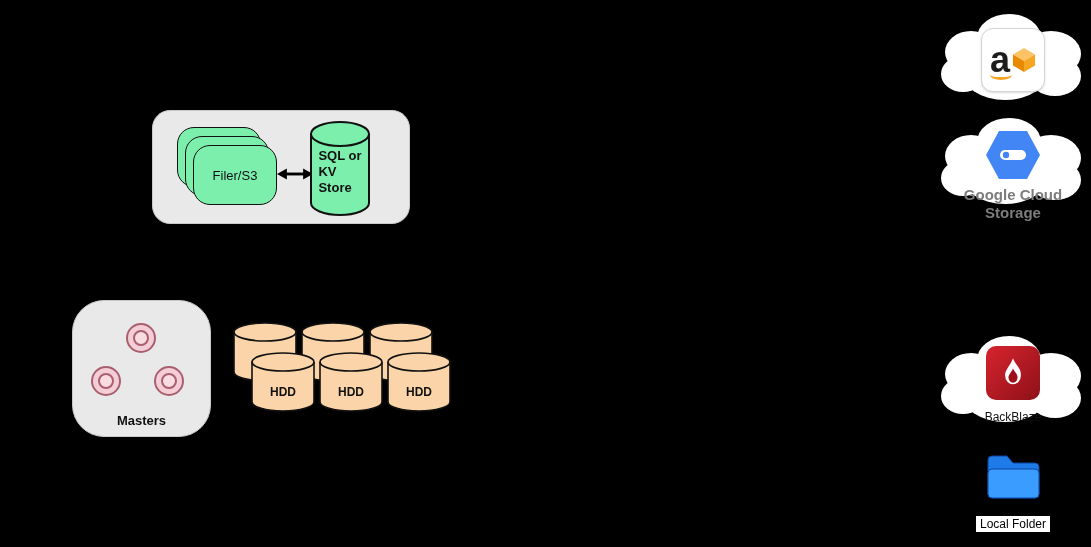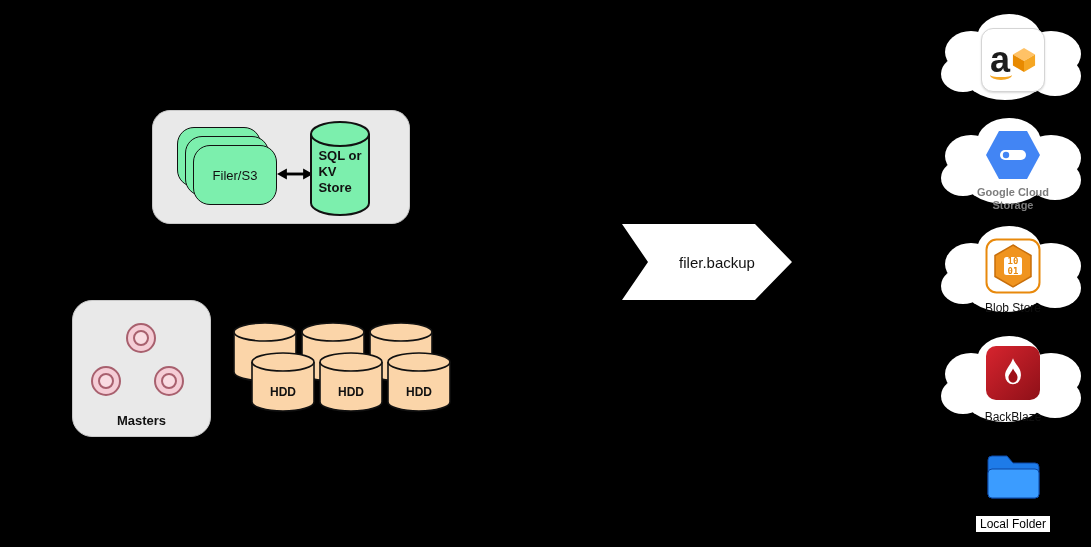--- a/index.html
+++ b/index.html
@@ -26,21 +26,21 @@
   .store-cyl { position:absolute; left:156px; top:10px; width:62px; height:96px; }
   .store-cyl svg { position:absolute; inset:0; }
   .store-label {
     position:absolute; inset:0; display:flex; align-items:center; justify-content:center;
     font-weight:bold; font-size:13px; line-height:1.25; padding-top:6px;
   }
 
   
   .masters-box {
     position:absolute; left:72px; top:300px; width:137px; height:135px;
-    background:#E9E9E9; border:1px solid #c9c9c9; border-radius:20px;
+    background:#E9E9E9; border:1px solid #c9c9c9; border-radius:32px;
   }
   .donut {
     position:absolute; width:26px; height:26px; border-radius:50%;
     background:#F5CDD6; border:2px solid #a8606e;
   }
   .donut::after {
     content:""; position:absolute; inset:5px; border-radius:50%;
     background:#F9DCE2; border:2px solid #a8606e; box-sizing:border-box;
   }
   .donut.d1 { left:53px; top:22px; }
@@ -76,21 +76,21 @@
     display:flex; align-items:center; justify-content:center;
   }
   .aws-letter { position:relative; font-size:36px; font-weight:bold; color:#1c1c1c;
     line-height:1; margin-right:2px; }
   .aws-letter::after { content:""; position:absolute; left:0; right:-2px; bottom:-2px;
     height:7px; border-bottom:3px solid #F5A623; border-radius:0 0 60% 60%; }
   .aws-cube { width:24px; height:26px; }
 
   .gcs-icon { position:absolute; left:50px; top:18px; width:56px; height:50px; }
   .gcs-label { position:absolute; left:0; right:0; top:74px; text-align:center;
-    font-size:11px; font-weight:bold; color:#7d7d7d; line-height:1.2; }
+    font-size:15px; font-weight:bold; color:#7d7d7d; line-height:1.2; }
 
   .blob-icon { position:absolute; left:50px; top:18px; width:56px; height:56px; }
   .blob-digits { position:absolute; left:50px; top:18px; width:56px; height:56px;
     display:flex; align-items:center; justify-content:center; text-align:center;
     font-family:"DejaVu Sans Mono", monospace; font-size:9px; font-weight:bold;
     color:#E8890C; line-height:1.15; }
   .blob-label { position:absolute; left:0; right:0; top:81px; text-align:center;
     font-size:12px; color:#111; }
 
   .bb-icon { position:absolute; left:51px; top:16px; width:54px; height:54px;
@@ -175,26 +175,20 @@
     </div>
     <div class="cyl f3">
       <svg viewBox="0 0 66 62">
           <path d="M2 10 V50 a31 9 0 0 0 62 0 V10" fill="#FBD5A9" stroke="#111" stroke-width="1.6"></path>
           <ellipse cx="33" cy="10" rx="31" ry="9" fill="#FBD5A9" stroke="#111" stroke-width="1.6"></ellipse>
         </svg>
       <span class="hdd-label">HDD</span>
     </div>
   </div>
 
-  <div class="backup-arrow">
-    <svg viewBox="0 0 170 76">
-      <polygon points="0,0 133,0 170,38 133,76 0,76 26,38" fill="#fff"></polygon>
-    </svg>
-    <span class="backup-label">filer.backup</span>
-  </div>
 
   <div class="target t1">
     <svg class="cloud" viewBox="0 0 156 100">
       <g fill="#fff">
         <ellipse cx="36" cy="44" rx="26" ry="21"></ellipse>
           <ellipse cx="74" cy="30" rx="32" ry="24"></ellipse>
         <ellipse cx="116" cy="46" rx="30" ry="23"></ellipse>
           <ellipse cx="70" cy="62" rx="44" ry="30"></ellipse>
         <ellipse cx="120" cy="68" rx="26" ry="20"></ellipse>
           <ellipse cx="28" cy="66" rx="22" ry="18"></ellipse>
@@ -223,40 +217,20 @@
     </svg>
     <svg class="gcs-icon" viewBox="0 0 56 50">
       <polygon points="14,1 42,1 55,25 42,49 14,49 1,25" fill="#4285F4"></polygon>
       <rect x="15" y="20" width="26" height="10" rx="5" fill="#fff"></rect>
       <circle cx="21" cy="25" r="3.2" fill="#4285F4"></circle>
     </svg>
     <div class="gcs-label pre">Google Cloud
 Storage</div>
   </div>
 
-  <div class="target t3">
-    <svg class="cloud" viewBox="0 0 156 100">
-      <g fill="#fff">
-        <ellipse cx="36" cy="44" rx="26" ry="21"></ellipse>
-          <ellipse cx="74" cy="30" rx="32" ry="24"></ellipse>
-        <ellipse cx="116" cy="46" rx="30" ry="23"></ellipse>
-          <ellipse cx="70" cy="62" rx="44" ry="30"></ellipse>
-        <ellipse cx="120" cy="68" rx="26" ry="20"></ellipse>
-          <ellipse cx="28" cy="66" rx="22" ry="18"></ellipse>
-      </g>
-    </svg>
-    <svg class="blob-icon" viewBox="0 0 56 56">
-      <rect x="1.5" y="1.5" width="53" height="53" rx="10" fill="#fff" stroke="#E8890C" stroke-width="2"></rect>
-      <polygon points="28,7 46,17.5 46,38.5 28,49 10,38.5 10,17.5" fill="#F0941F" stroke="#C86E0A" stroke-width="1.5"></polygon>
-      <rect x="19" y="19" width="18" height="18" rx="2.5" fill="#fff"></rect>
-    </svg>
-    <div class="blob-digits pre">10
-01</div>
-    <div class="blob-label">Blob Store</div>
-  </div>
 
   <div class="target t5">
     <svg class="folder-icon" viewBox="0 0 58 54">
       <path d="M4 12 a4 4 0 0 1 4 -4 h15 l6 7 h22 a4 4 0 0 1 4 4 v27 a4 4 0 0 1 -4 4 H8 a4 4 0 0 1 -4 -4 Z" fill="#1E7BE8" stroke="#0D47A1" stroke-width="1"></path>
       <rect x="4" y="21" width="51" height="29" rx="4" fill="#3B9CFF" stroke="#0D47A1" stroke-width="1"></rect>
     </svg>
     <div class="folder-label">
       <span class="chip">Local Folder</span>
     </div>
   </div>

